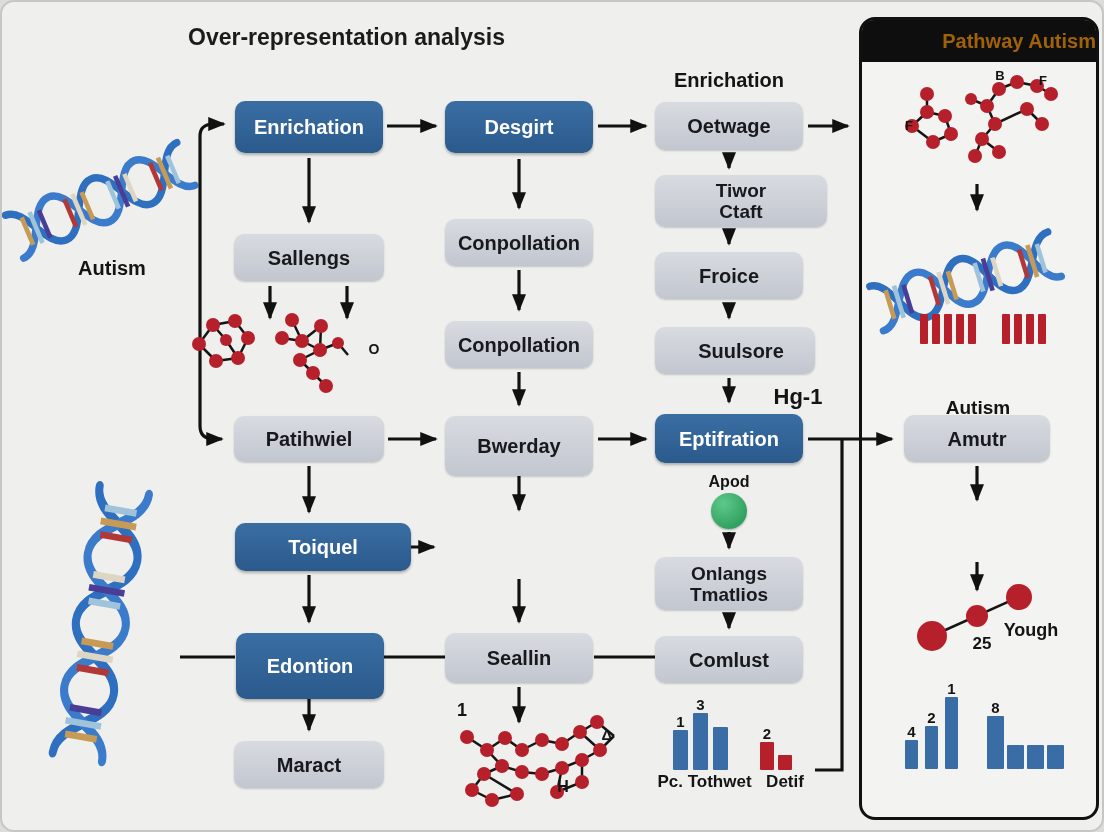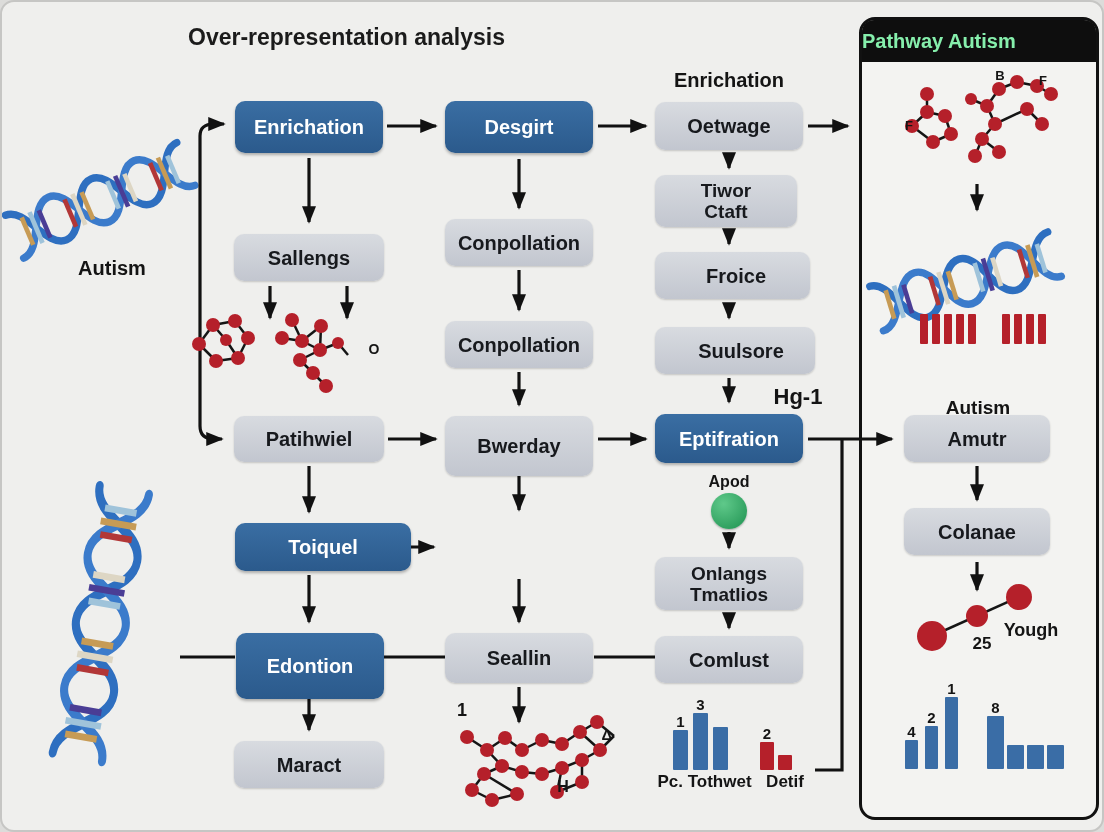--- a/index.html
+++ b/index.html
@@ -12,22 +12,22 @@
   .blue{background:linear-gradient(180deg,#3A6EA3,#2B5A8C);color:#FFFFFF;box-shadow:0 2px 3px rgba(0,0,0,.28);}
   .small-two{font-size:19px;line-height:21px;}
   .lbl{position:absolute;text-align:center;}
   .cap{position:absolute;text-align:center;font-weight:bold;font-size:16px;line-height:18px;color:#141414;}
   .title{position:absolute;font-size:23px;font-weight:bold;color:#1B1B1B;}
   .overlay{position:absolute;left:0;top:0;z-index:2;pointer-events:none;}
   .node-layer{z-index:3;}
   .panel-bg{position:absolute;left:857px;top:15px;width:240px;height:803px;border:3px solid #111;
             border-radius:16px;background:#F3F3F1;box-sizing:border-box;z-index:1;}
   .panel-header{position:absolute;left:860px;top:18px;width:234px;height:42px;background:#0E0E0E;
-                border-radius:12px 12px 0 0;color:#86efac;font-weight:bold;font-size:20px;
-                display:flex;align-items:center;justify-content:flex-start;z-index:3;}
+                border-radius:12px 12px 0 0;color:#a16207;font-weight:bold;font-size:20px;
+                display:flex;align-items:center;justify-content:flex-end;z-index:3;}
   .green-dot{position:absolute;width:36px;height:36px;border-radius:50%;
              background:radial-gradient(circle at 35% 30%,#5FC98A,#1E9150);
              box-shadow:0 1px 2px rgba(0,0,0,.3);z-index:3;}
   .chart{position:absolute;z-index:3;}
   svg.deco{position:absolute;z-index:1;}
   svg.deco-top{z-index:3;}
 </style>
 </head>
 <body>
 
@@ -129,25 +129,25 @@
   <div class="box gray node-layer" style="left:232px;top:739px;width:150px;height:47px;">Maract</div>
 
   <div class="box blue node-layer" style="left:443px;top:99px;width:148px;height:52px;">Desgirt</div>
   <div class="box gray node-layer" style="left:443px;top:217px;width:148px;height:47px;">Conpollation</div>
   <div class="box gray node-layer" style="left:443px;top:319px;width:148px;height:47px;">Conpollation</div>
   <div class="box gray node-layer" style="left:443px;top:414px;width:148px;height:60px;">Bwerday</div>
   <div class="box gray node-layer" style="left:443px;top:631px;width:148px;height:50px;">Seallin</div>
 
   <div class="lbl node-layer" style="left:653px;top:67px;width:148px;font-size:20px;font-weight:bold;">Enrichation</div>
   <div class="box gray node-layer" style="left:653px;top:100px;width:148px;height:48px;">Oetwage</div>
-  <div class="box gray small-two node-layer" style="left:653px;top:173px;width:142px;height:52px;">
+  <div class="box gray small-two node-layer" style="left:653px;top:173px;width:172px;height:52px;">
     <div>Tiwor</div>
     <div>Ctaft</div>
   </div>
-  <div class="box gray node-layer" style="left:653px;top:250px;width:148px;height:47px;padding-left:7px;">Froice</div>
+  <div class="box gray node-layer" style="left:653px;top:250px;width:148px;height:47px;">Froice</div>
   <div class="box gray node-layer" style="left:653px;top:325px;width:148px;height:47px;padding-left:12px;">Suulsore</div>
   <div class="lbl node-layer" style="left:758px;top:382px;width:76px;font-size:22px;font-weight:bold;">Hg-1</div>
   <div class="box blue node-layer" style="left:653px;top:412px;width:148px;height:49px;">Eptifration</div>
   <div class="lbl node-layer" style="left:697px;top:471px;width:60px;font-size:16px;font-weight:bold;">Apod</div>
   <div class="green-dot" style="left:709px;top:491px;"></div>
   <div class="box gray small-two node-layer" style="left:653px;top:555px;width:148px;height:53px;">
     <div>Onlangs</div>
     <div>Tmatlios</div>
   </div>
   <div class="box gray node-layer" style="left:653px;top:634px;width:148px;height:47px;">Comlust</div>
@@ -355,21 +355,20 @@
       </div>
     </div>
   <div class="cap" style="left:992px;top:290px;width:60px;">0,0</div>
   <div class="cap" style="left:986px;top:346px;width:72px;">
     <div>Dr. Mutery</div>
     <div>FiAll</div>
   </div>
 
   <div class="lbl node-layer" style="left:902px;top:395px;width:148px;font-size:19px;font-weight:bold;">Autism</div>
   <div class="box gray node-layer" style="left:902px;top:413px;width:146px;height:47px;">Amutr</div>
-  <div class="box gray node-layer" style="left:902px;top:506px;width:146px;height:47px;">Colanae</div>
 
   <svg class="deco node-layer deco-top" style="left:905px;top:582px;" width="150" height="78" viewBox="0 0 150 78">
     <line x1="25" y1="52" x2="112" y2="13" stroke="#151515" stroke-width="2.5"></line>
     <circle cx="25" cy="52" r="15" fill="#B5202A"></circle>
     <circle cx="70" cy="32" r="11" fill="#B5202A"></circle>
     <circle cx="112" cy="13" r="13" fill="#B5202A"></circle>
   </svg>
   <div class="lbl node-layer" style="left:962px;top:632px;width:36px;font-size:17px;font-weight:bold;">25</div>
   <div class="lbl node-layer" style="left:998px;top:618px;width:62px;font-size:18px;font-weight:bold;">Yough</div>
 

